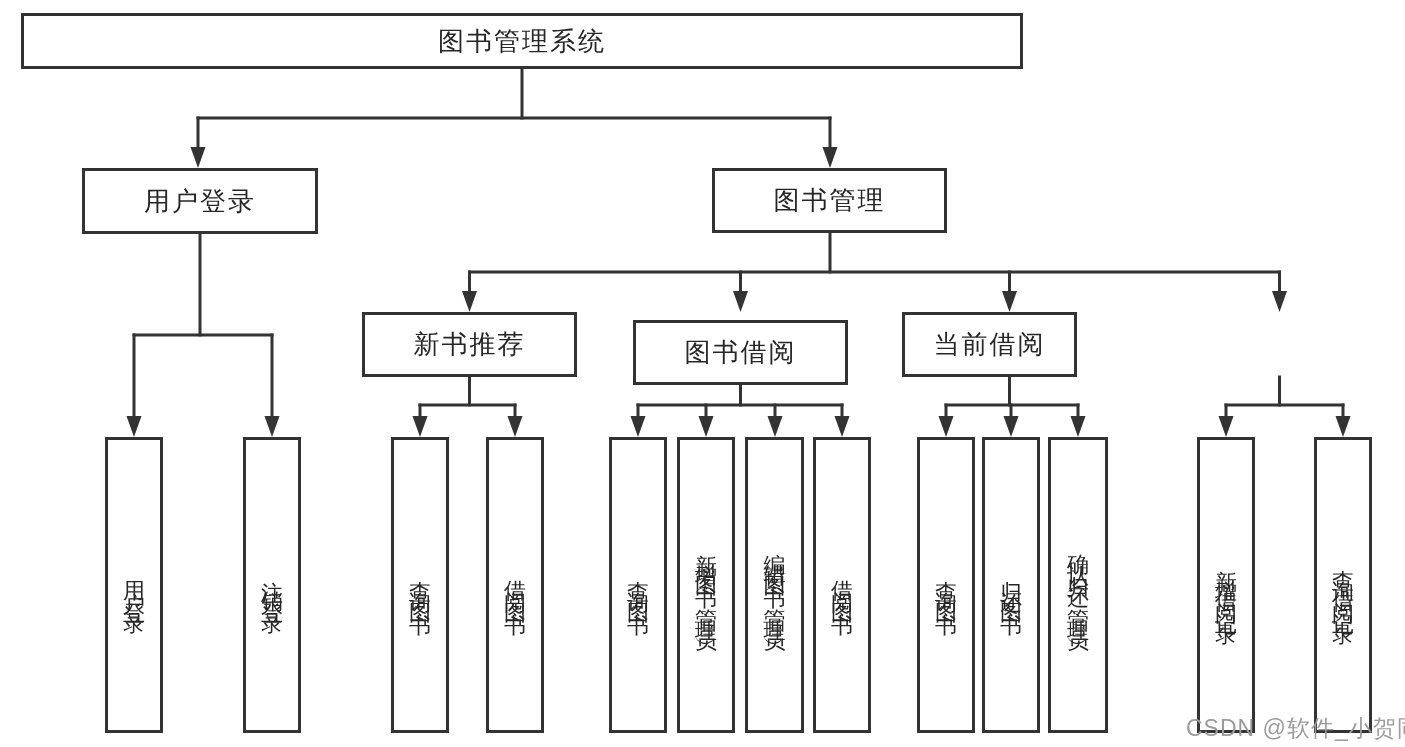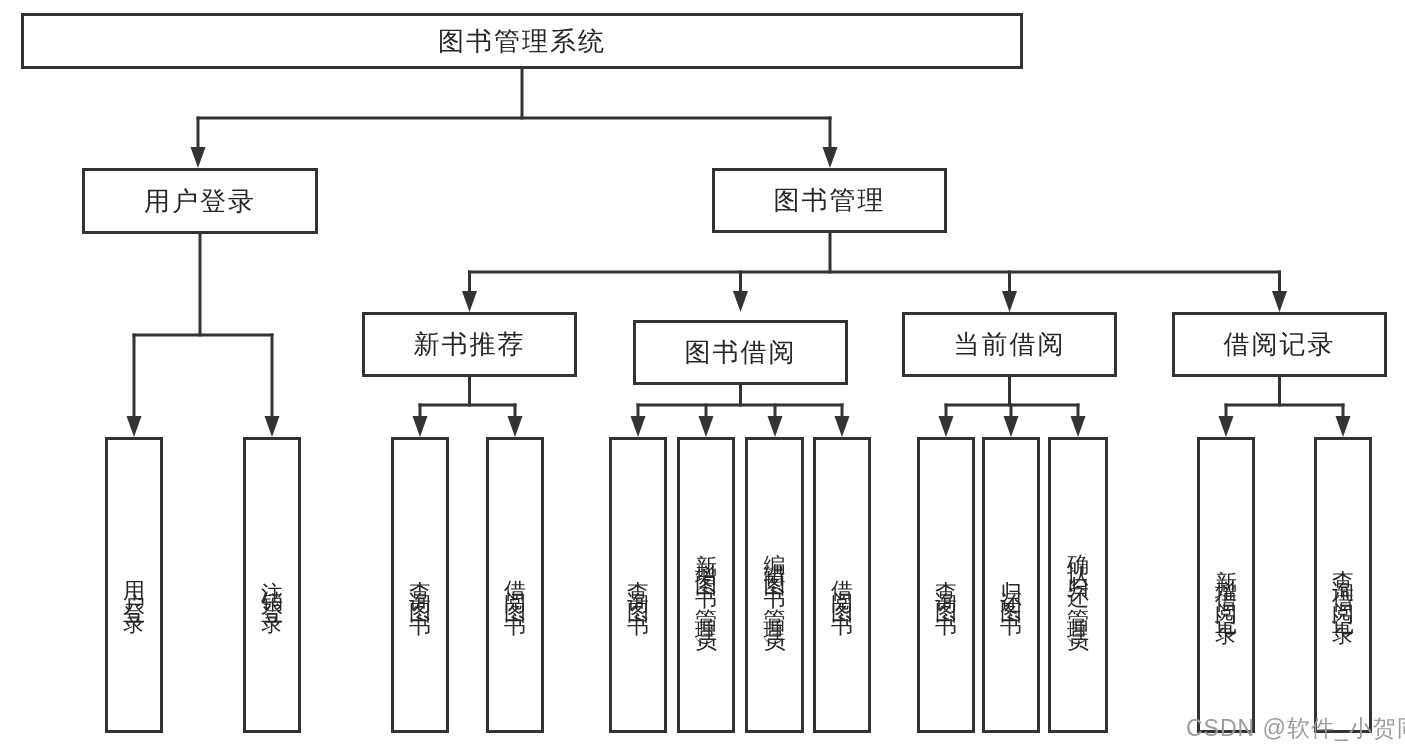--- a/index.html
+++ b/index.html
@@ -141,22 +141,21 @@
     <polygon points="1335.5,416 1350.5,416 1343,437"></polygon>
   </svg>
 
   <div class="hbox" style="left:21px; top:13px; width:1002px; height:56px;">图书管理系统</div>
 
   <div class="hbox" style="left:82px; top:168px; width:236px; height:66px;">用户登录</div>
   <div class="hbox" style="left:712px; top:168px; width:235px; height:65px;">图书管理</div>
 
   <div class="hbox" style="left:362px; top:312px; width:215px; height:65px;text-align:right;">新书推荐</div>
   <div class="hbox" style="left:633px; top:312px; width:215px; height:65px;margin-top:8px;">图书借阅</div>
-  <div class="hbox" style="left:902px; top:312px; width:215px; height:65px;">当前借阅</div>
-  <div class="hbox" style="left:1172px; top:312px; width:215px; height:65px;">借阅记录</div>
+  <div class="hbox" style="left:902px; top:312px; width:175px; height:65px;">当前借阅</div>
 
   <div class="leaf" style="left:105px; width:58px;">
     <span>用户登录</span>
   </div>
   <div class="leaf" style="left:243px; width:58px;">
     <span>注销登录</span>
   </div>
 
   <div class="leaf" style="left:391px; width:58px;">
     <span>查询图书</span>

